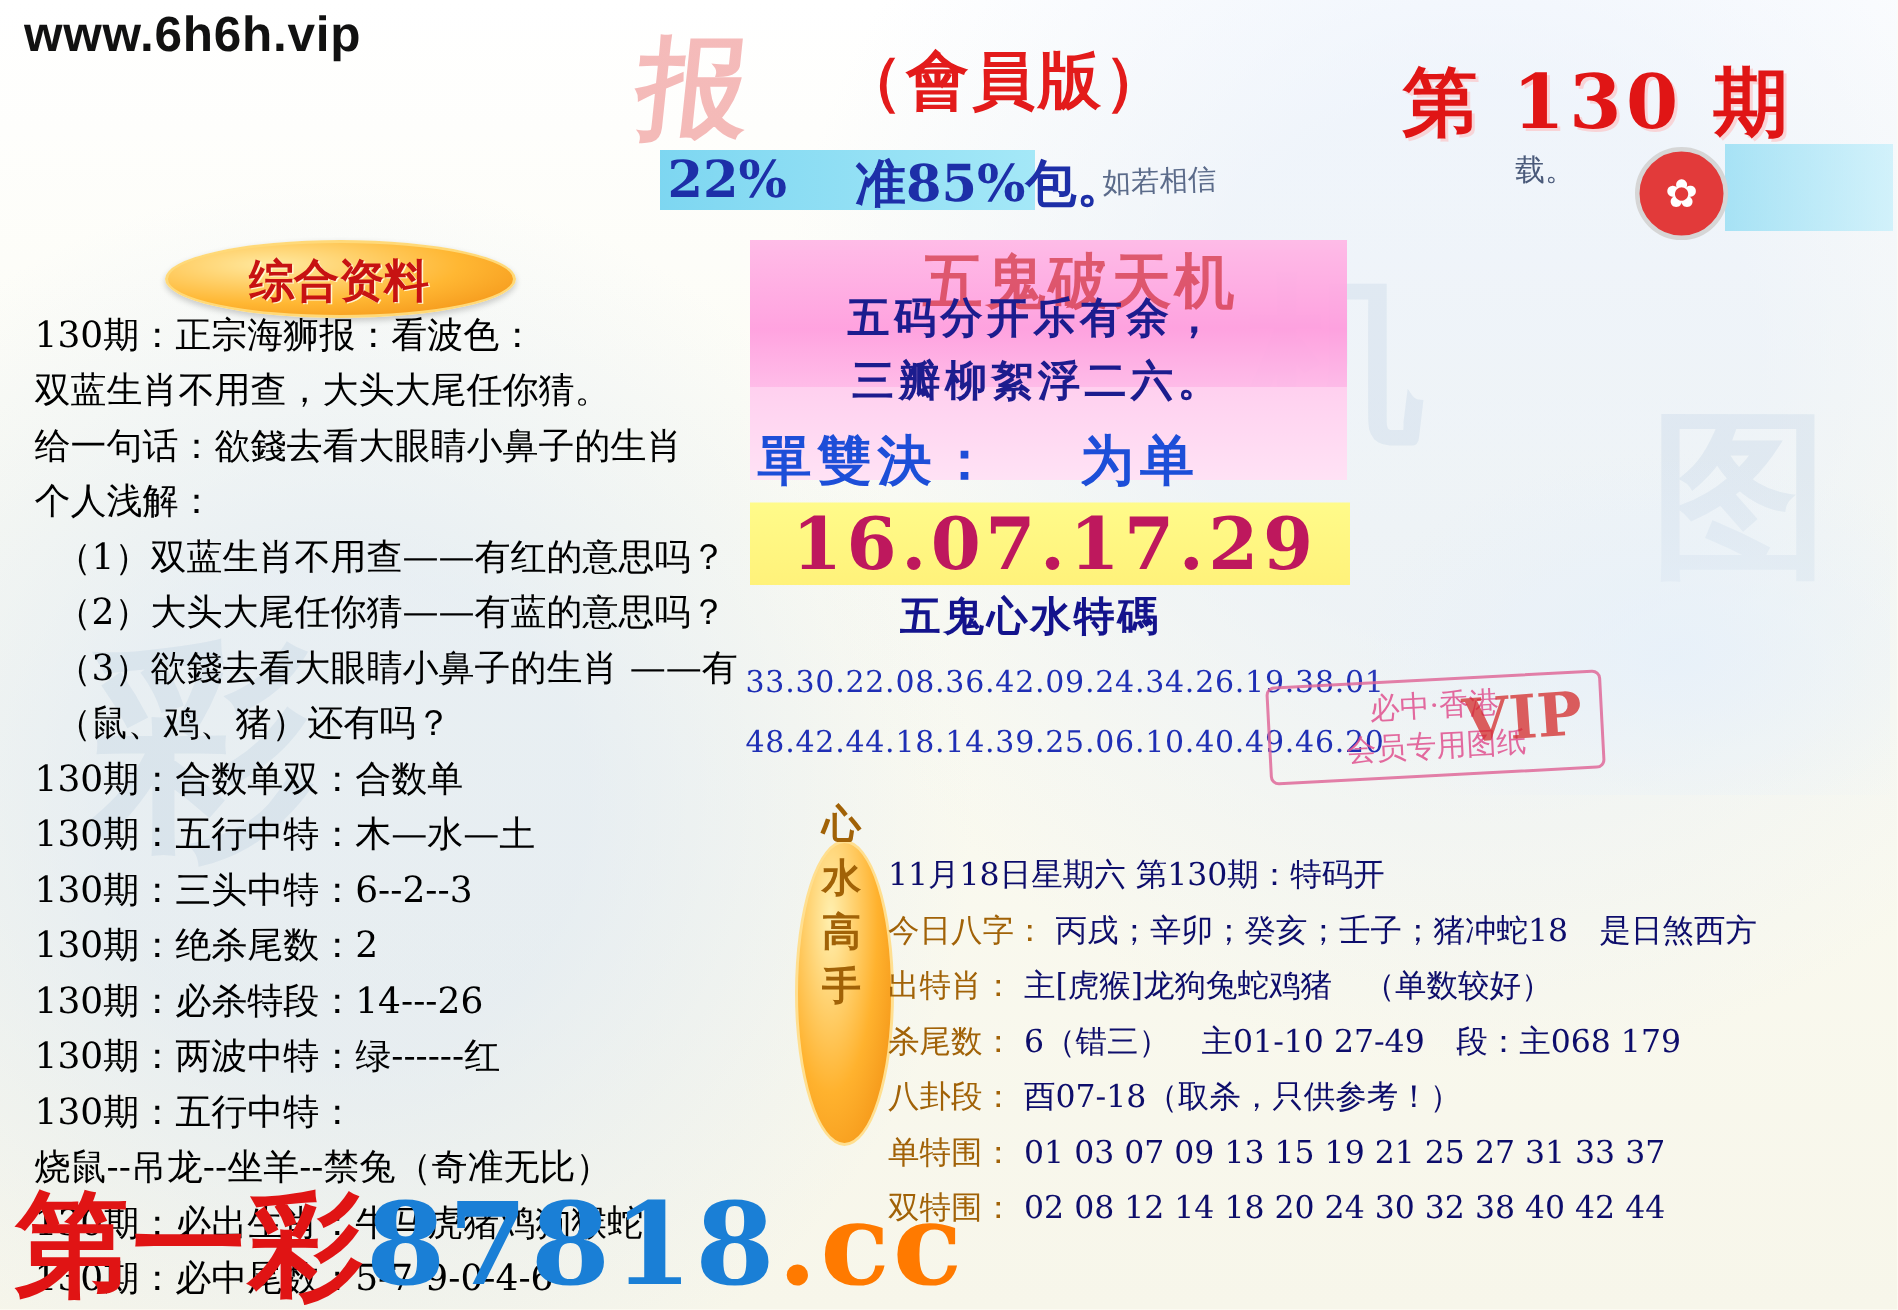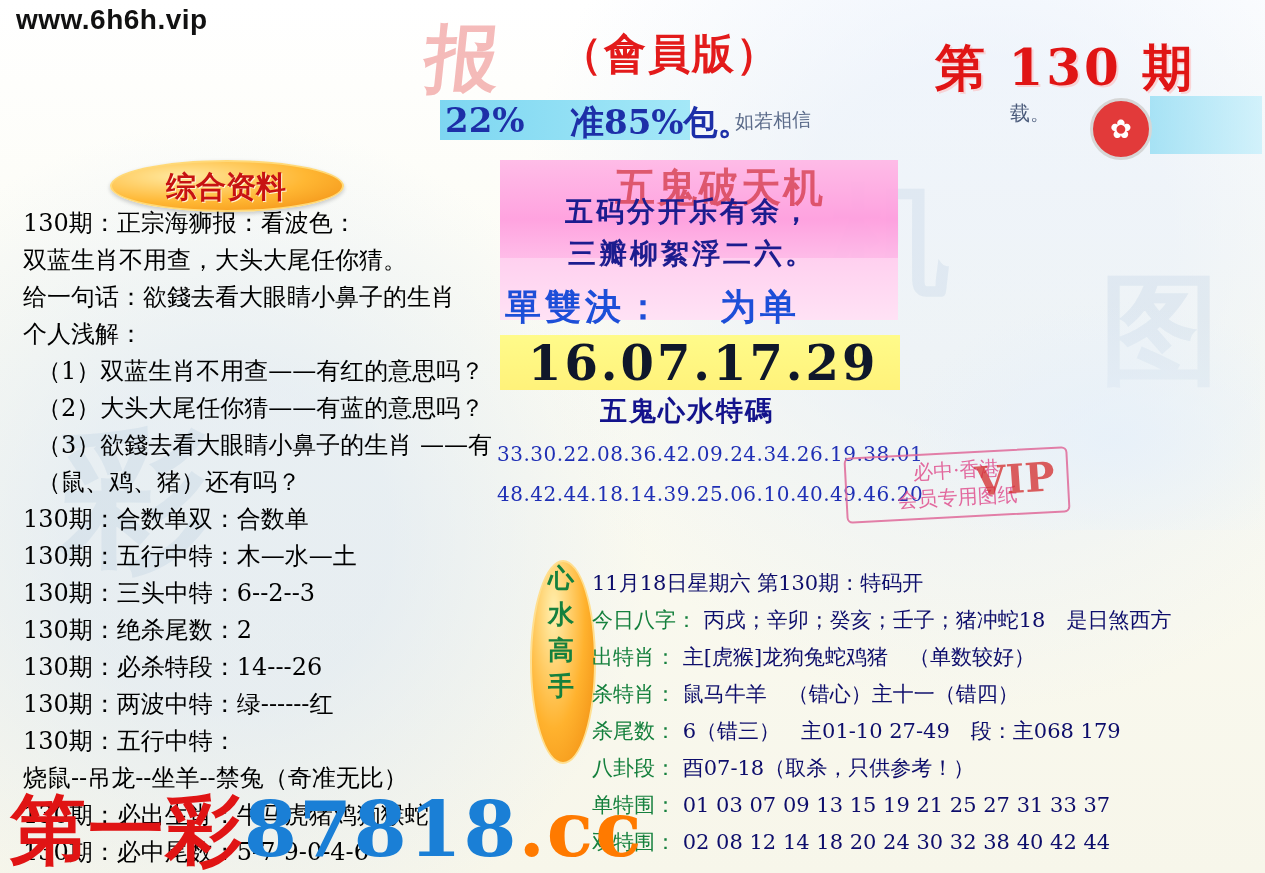--- a/index.html
+++ b/index.html
@@ -18,21 +18,21 @@
       linear-gradient(180deg,#ffffff 0%, #fbfbf2 40%, #f7f6ea 100%);
   }
   
   .wm{
     position:absolute;color:rgba(120,160,200,0.13);
     font-weight:bold;pointer-events:none;user-select:none;
     font-family:"DejaVu Serif", serif;
   }
   .url-top{
     position:absolute;left:16px;top:4px;
-    font-size:28px;font-weight:bold;color:#111;
+    font-size:33px;font-weight:bold;color:#111;
     font-family:"Liberation Sans",sans-serif;
     letter-spacing:.5px;
   }
   
   .hdr-redchar{
     position:absolute;left:425px;top:10px;
     font-size:74px;font-weight:bold;color:#e02020;
     font-family:"DejaVu Serif",serif;
     transform:skewX(-6deg);
     text-shadow:1px 1px 0 #fff;
@@ -128,21 +128,21 @@
   .pk-t4{
     position:absolute;left:505px;top:283px;font-size:36px;font-weight:bold;
     color:#1d4ed8;font-family:"DejaVu Serif",serif;letter-spacing:4px;
   }
   .yellow-band{
     position:absolute;left:500px;top:335px;width:400px;height:55px;
     background:linear-gradient(180deg,#fffb8a,#fff27a);
   }
   .big-nums{
     position:absolute;left:528px;top:335px;
-    font-size:48px;font-weight:bold;color:#0f172a;
+    font-size:48px;font-weight:bold;color:#be185d;
     font-family:"DejaVu Serif",serif;letter-spacing:3px;
   }
   .pk-t5{
     position:absolute;left:600px;top:393px;font-size:27px;font-weight:bold;
     color:#13138c;font-family:"DejaVu Serif",serif;letter-spacing:2px;
   }
   .numrow{
     position:absolute;left:497px;font-size:20px;color:#1f2fb5;
     font-family:"DejaVu Serif",serif;letter-spacing:.5px;
   }
@@ -166,31 +166,31 @@
     background:radial-gradient(ellipse at 60% 60%, rgba(230,240,250,.8), rgba(255,255,255,0) 70%);
   }
   
   .oval-vert{
     position:absolute;left:530px;top:560px;width:62px;height:200px;
     border-radius:50%/50%;
     background:radial-gradient(ellipse at 35% 25%,#fff0b0,#ffb22e 55%,#ef8a0e 100%);
     border:2px solid #ffdf90;
   }
   .oval-vert-txt{
-    position:absolute;left:540px;top:560px;width:42px;text-align:center;
-    font-size:26px;font-weight:bold;color:#15803d;line-height:36px;
+    position:absolute;left:540px;top:532px;width:42px;text-align:center;
+    font-size:26px;font-weight:bold;color:#a16207;line-height:36px;
     font-family:"DejaVu Serif",serif;
   }
   
   .right-col{
     position:absolute;left:592px;top:565px;width:670px;
     font-family:"DejaVu Serif",serif;color:#0d0d6b;
   }
   .rln{font-size:21px;line-height:37px;white-space:nowrap;}
-  .rln .lbl{color:#15803d;margin-top:40px;}
+  .rln .lbl{color:#a16207;margin-top:40px;}
   .rln .val{color:#0d0d6b;}
   
   .bottom-wm{
     position:absolute;left:10px;top:780px;
     font-size:76px;font-weight:bold;
     font-family:"DejaVu Serif",serif;
     letter-spacing:2px;
     white-space:nowrap;
   }
   .bottom-wm .a{color:#e01414;}
@@ -278,24 +278,20 @@
   </div>
   <div class="rln">
     <span class="lbl">今日八字：</span>
     <span class="val">丙戌；辛卯；癸亥；壬子；猪冲蛇18　是日煞西方</span>
   </div>
   <div class="rln">
     <span class="lbl">出特肖：</span>
     <span class="val">主[虎猴]龙狗兔蛇鸡猪　（单数较好）</span>
   </div>
   <div class="rln">
-    <span class="lbl">杀特肖：</span>
-    <span class="val">鼠马牛羊　（错心）主十一（错四）</span>
-  </div>
-  <div class="rln">
     <span class="lbl">杀尾数：</span>
     <span class="val">6（错三）　主01-10 27-49　段：主068 179</span>
   </div>
   <div class="rln">
     <span class="lbl">八卦段：</span>
     <span class="val">酉07-18（取杀，只供参考！）</span>
   </div>
   <div class="rln">
     <span class="lbl">单特围：</span>
     <span class="val">01 03 07 09 13 15 19 21 25 27 31 33 37</span>

